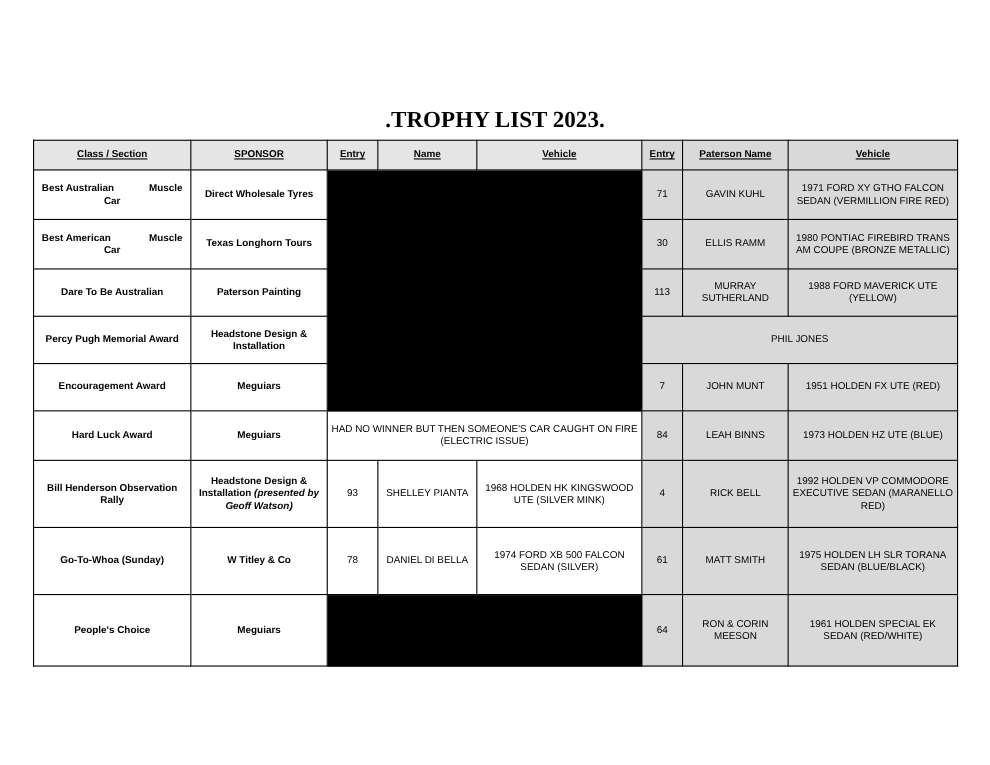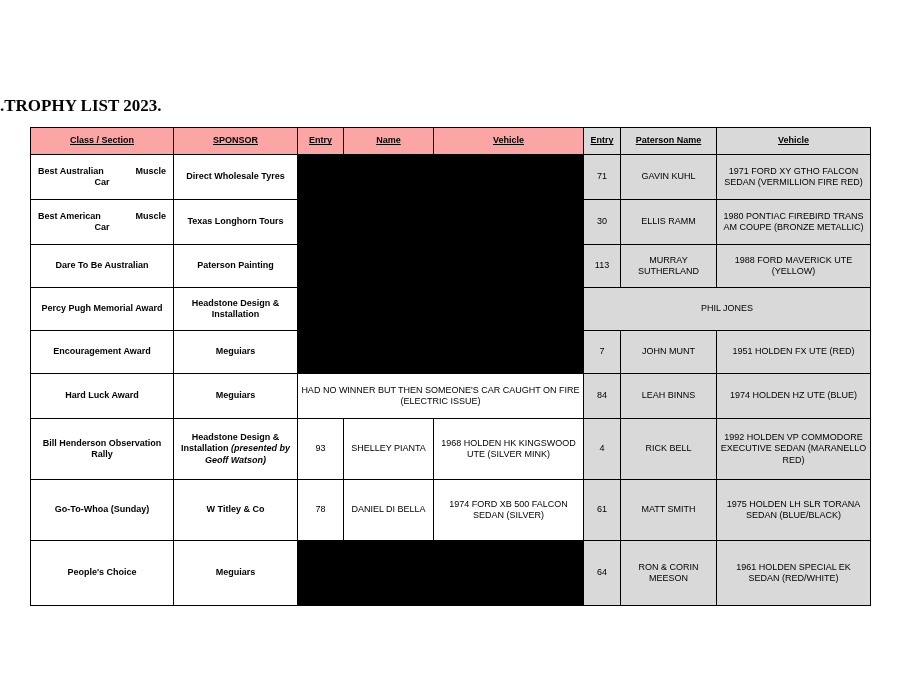--- a/index.html
+++ b/index.html
@@ -19,24 +19,24 @@
     position: absolute;
     left: 0; top: 0;
     width: 900px;
     height: 695px;
   }
   #title {
     position: absolute;
     top: 96px;
     left: 0;
     width: 900px;
-    text-align: left;
+    text-align: center;
     font-family: "Liberation Serif", serif;
     font-weight: bold;
-    font-size: 17px;
+    font-size: 21px;
     letter-spacing: 0px;
   }
   table.trophy {
     position: absolute;
     left: 30px;
     top: 127px;
     width: 840px;
     border-collapse: collapse;
     table-layout: fixed;
   }
@@ -55,21 +55,21 @@
   col.c-name1 { width: 90px; }
   col.c-veh1 { width: 150px; }
   col.c-entry2 { width: 37px; }
   col.c-name2 { width: 96px; }
   col.c-veh2 { width: 154px; }
 
   thead th {
     height: 22px;
     font-size: 11px;
     font-weight: bold;
-    background: #fca5a5;
+    background: #e5e5e5;
   }
   thead th span.u {
     text-decoration: underline;
   }
   .shade {
     background: #d9d9d9;
   }
   .blackout {
     background: #000000;
   }
@@ -193,21 +193,21 @@
         <td class="shade">JOHN MUNT</td>
         <td class="shade">1951 HOLDEN FX UTE (RED)</td>
       </tr>
 
       <tr class="r6">
         <td class="cls">Hard Luck Award</td>
         <td class="spons">Meguiars</td>
         <td colspan="3" class="small">HAD NO WINNER BUT THEN SOMEONE'S CAR CAUGHT ON FIRE  (ELECTRIC ISSUE)</td>
         <td class="shade">84</td>
         <td class="shade">LEAH BINNS</td>
-        <td class="shade">1974 HOLDEN HZ UTE (BLUE)</td>
+        <td class="shade">1973 HOLDEN HZ UTE (BLUE)</td>
       </tr>
 
       <tr class="r7">
         <td class="cls">Bill Henderson Observation Rally</td>
         <td class="spons">
           <span>Headstone Design &amp; Installation</span>
           <span class="ital">(presented by Geoff Watson)</span>
         </td>
         <td class="med">93</td>
         <td class="big">SHELLEY PIANTA</td>

